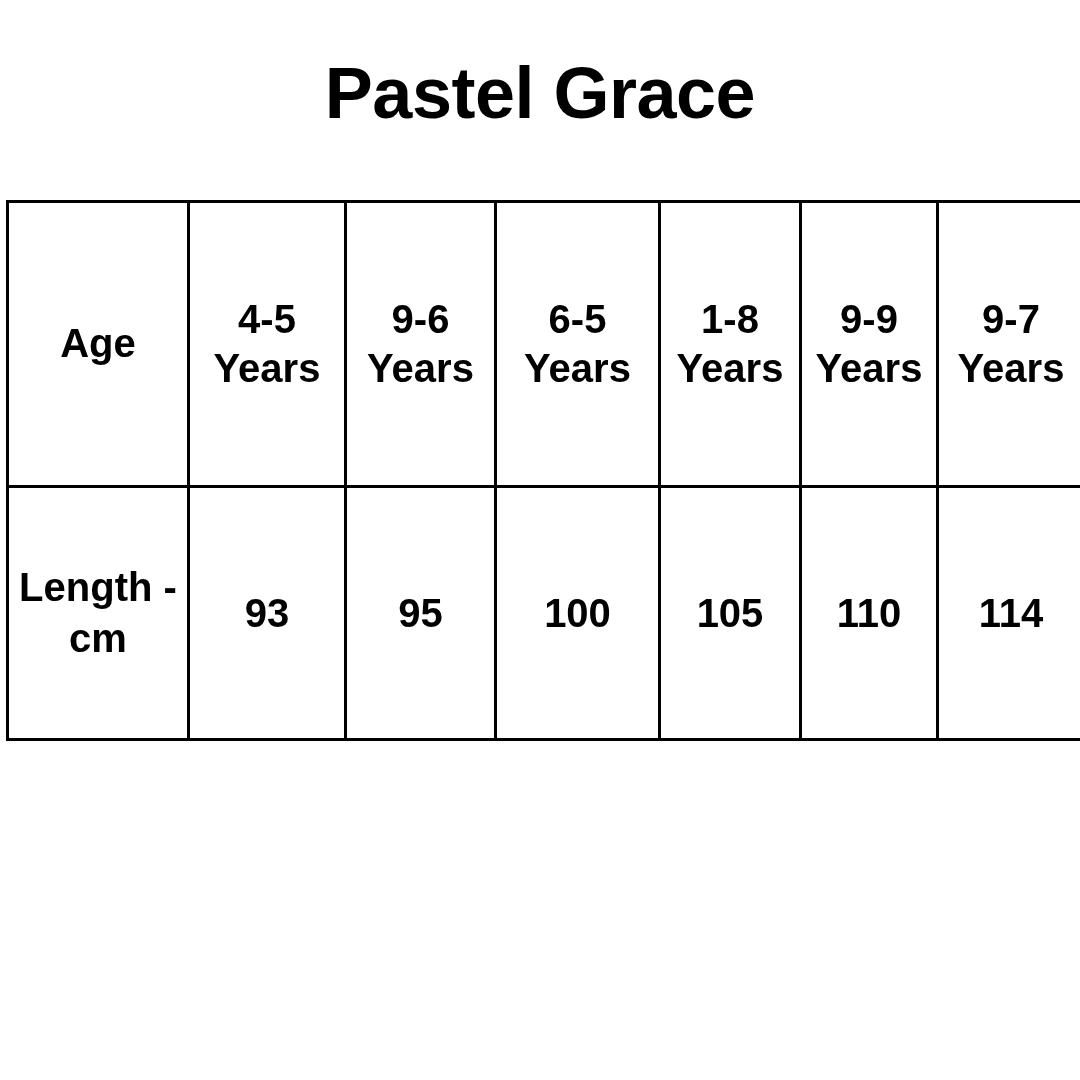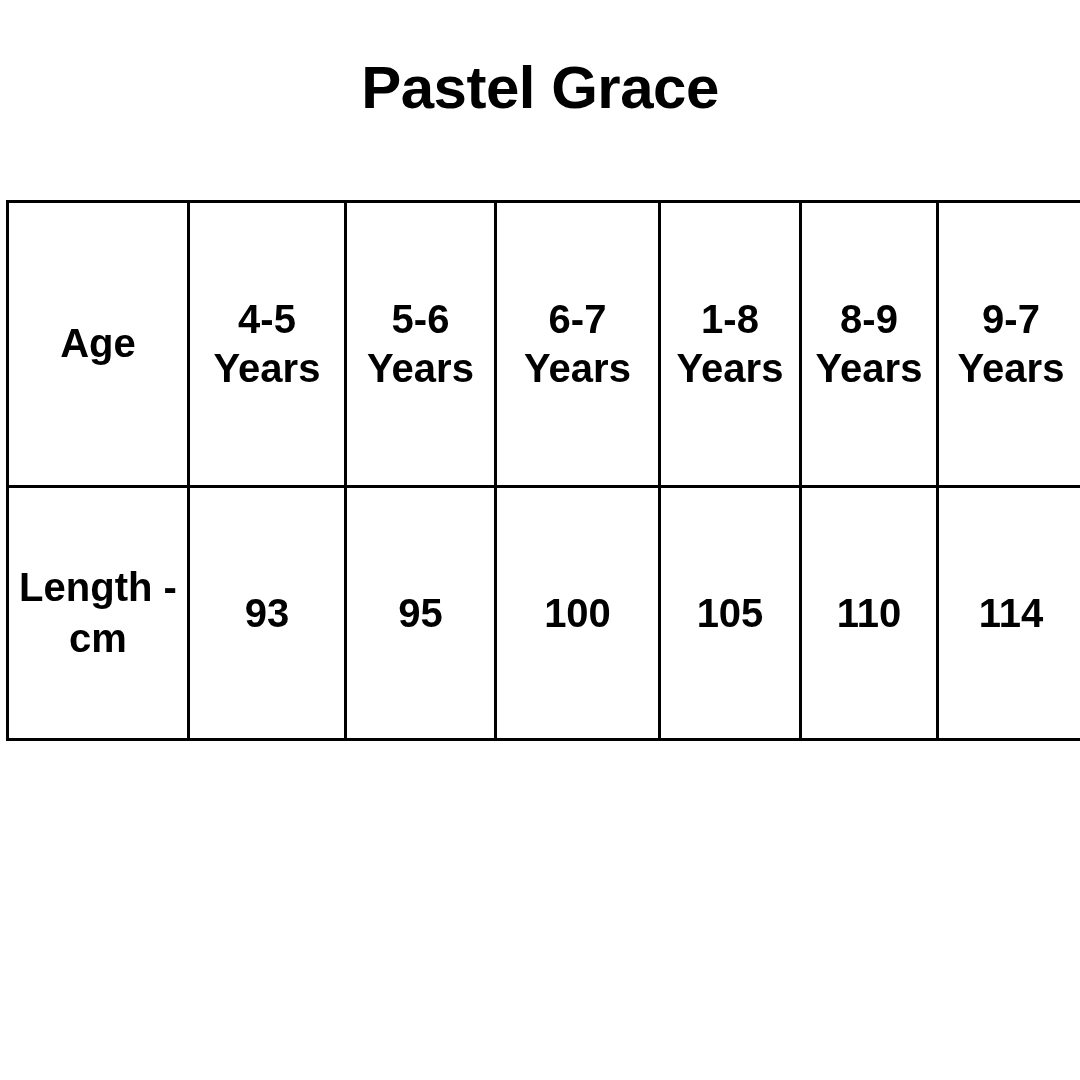--- a/index.html
+++ b/index.html
@@ -25,21 +25,21 @@
     background: #ffffff;
   }
 
   
   .title {
     position: absolute;
     top: 56px;
     left: 0;
     width: 1080px;
     text-align: center;
-    font-size: 60px;
+    font-size: 72px;
     font-weight: 800;
     line-height: 1.05;
     letter-spacing: -0.5px;
     white-space: nowrap;
   }
 
   
   .size-table {
     position: absolute;
     top: 200px;
@@ -100,33 +100,33 @@
     <tbody>
 
       <tr class="row-head">
         <td class="row-label">Age</td>
 
         <td class="head-cell">
           <span class="line">4-5</span>
           <span class="line">Years</span>
         </td>
         <td class="head-cell">
-          <span class="line">5-6</span>
+          <span class="line">9-6</span>
           <span class="line">Years</span>
         </td>
         <td class="head-cell">
-          <span class="line">6-7</span>
+          <span class="line">6-5</span>
           <span class="line">Years</span>
         </td>
         <td class="head-cell">
           <span class="line">1-8</span>
           <span class="line">Years</span>
         </td>
         <td class="head-cell">
-          <span class="line">8-9</span>
+          <span class="line">9-9</span>
           <span class="line">Years</span>
         </td>
         <td class="head-cell">
           <span class="line">9-7</span>
           <span class="line">Years</span>
         </td>
       </tr>
 
       <tr class="row-length">
         <td class="row-label">

